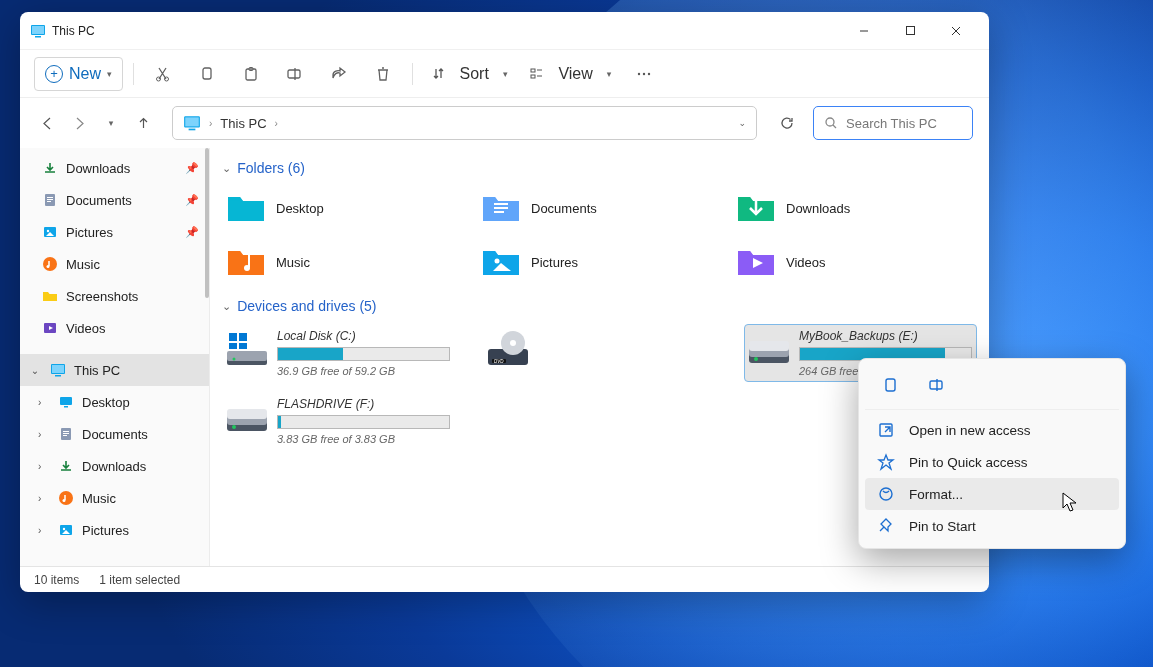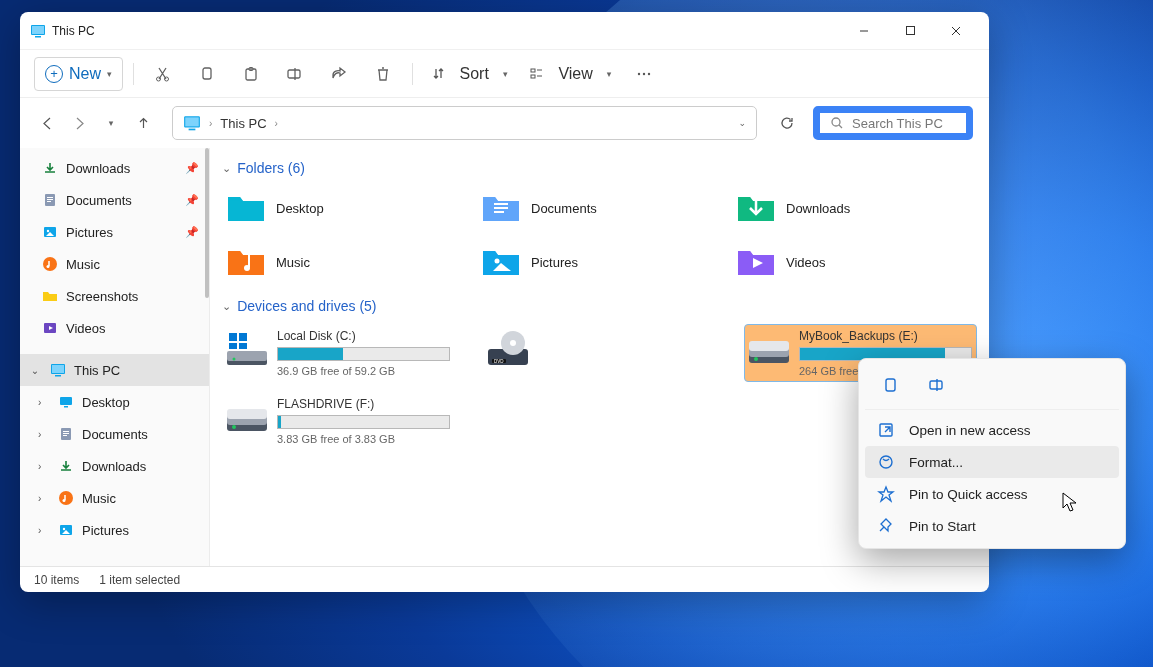--- a/index.html
+++ b/index.html
@@ -23,21 +23,21 @@
 
 .navrow{height:50px;display:flex;align-items:center;padding:0 16px;gap:14px;}
 .nav-arrows{display:flex;gap:10px;align-items:center;}
 .nav-arrows .na{width:22px;height:22px;display:flex;align-items:center;justify-content:center;color:#555;}
 .breadcrumb{flex:1;height:34px;border:1px solid #ccc;border-radius:5px;display:flex;align-items:center;padding:0 10px;gap:8px;margin:0 4px;}
 .breadcrumb .bc-icon{width:18px;height:18px;}
 .bc-text{font-size:13px;color:#333;}
 .bc-sep{color:#888;font-size:10px;}
 .bc-end{margin-left:auto;display:flex;gap:10px;color:#666;}
 .refresh{width:24px;height:24px;display:flex;align-items:center;justify-content:center;color:#555;}
-.search{width:160px;height:34px;border:7px solid #3b82f6;border-radius:5px;display:flex;align-items:center;padding:0 10px;gap:8px;color:#777;}
+.search{width:160px;height:34px;border:1px solid #3b82f6;border-radius:5px;display:flex;align-items:center;padding:0 10px;gap:8px;color:#777;}
 .search span{font-size:13px;}
 
 .body{flex:1;display:flex;overflow:hidden;}
 .sidebar{width:190px;border-right:1px solid #ececec;padding:4px 0;overflow-y:auto;background:#fafafa;}
 .sb-item{height:32px;display:flex;align-items:center;padding:0 10px 0 22px;gap:8px;font-size:13px;color:#222;position:relative;}
 .sb-item.indent{padding-left:38px;}
 .sb-item.indent .tw{position:absolute;left:18px;font-size:10px;color:#555;}
 .sb-item .pin{margin-left:auto;color:#888;font-size:11px;}
 .sb-item.active{background:#e3e3e3;}
 .sb-icon{width:16px;height:16px;flex-shrink:0;}
@@ -45,23 +45,23 @@
 .sb-item.tree{padding-left:8px;}
 .sb-item.tree .tw{width:14px;font-size:10px;color:#555;text-align:center;}
 
 .main{flex:1;overflow:auto;padding:8px 12px 12px 12px;position:relative;}
 .group-header{display:flex;align-items:center;gap:6px;color:#2563c9;font-size:14px;margin:4px 0 10px 0;}
 .group-header .tw{font-size:11px;color:#666;}
 .folder-grid{display:grid;grid-template-columns:repeat(3,1fr);gap:10px 10px;margin-bottom:14px;}
 .folder-item{display:flex;align-items:center;gap:10px;height:44px;padding:2px 4px;border-radius:4px;}
 .folder-icon{width:40px;height:34px;flex-shrink:0;}
 .folder-label{font-size:13px;color:#222;}
-.drive-grid{display:grid;grid-template-columns:repeat(3,1fr);gap:10px 28px;}
+.drive-grid{display:grid;grid-template-columns:repeat(3,1fr);gap:10px 28px;font-style:italic;}
 .drive-item{display:flex;gap:10px;padding:4px;border-radius:4px;border:1px solid transparent;}
-.drive-item.selected{background:#fdba74;border:1px solid #7fb9e8;}
+.drive-item.selected{background:#e5e5e5;border:1px solid #7fb9e8;}
 .drive-icon{width:40px;height:40px;flex-shrink:0;}
 .drive-info{flex:1;font-size:12px;color:#333;}
 .drive-name{margin-bottom:4px;}
 .drive-bar{height:14px;border:1px solid #b8b8b8;background:#eaeaea;margin-bottom:4px;position:relative;}
 .drive-bar .fill{height:100%;background:#18a5c8;}
 .drive-free{color:#666;font-size:11px;}
 
 .statusbar{height:26px;border-top:1px solid #e4e4e4;display:flex;align-items:center;padding:0 14px;gap:20px;font-size:12px;color:#444;}
 
 .context-menu{position:absolute;left:858px;top:358px;width:268px;background:#f9f9f9;border-radius:8px;box-shadow:0 12px 36px rgba(0,0,0,0.35);padding:6px;z-index:100;border:1px solid #e5e5e5;}
@@ -519,40 +519,40 @@
   <div id="cm-items">
       <div class="cm-item ">
         <span class="cm-ic">
           <svg width="18" height="18" viewBox="0 0 18 18">
             <rect x="3" y="3" width="12" height="12" rx="1" stroke="#1d6fd1" fill="none" stroke-width="1.4"></rect>
             <path d="M8 6 L13 6 L13 11 M13 6 L8 11" stroke="#1d6fd1" fill="none" stroke-width="1.4"></path>
           </svg>
         </span>
         <span>Open in new access</span>
       </div>
+      <div class="cm-item ">
+        <span class="cm-ic">
+          <svg width="18" height="18" viewBox="0 0 18 18">
+            <path d="M9 2 L11 7 L16 7 L12 10 L14 16 L9 12 L4 16 L6 10 L2 7 L7 7 Z" stroke="#1d6fd1" fill="none" stroke-width="1.3"></path>
+          </svg>
+        </span>
+        <span>Pin to Quick access</span>
+      </div>
       <div class="cm-item hover">
         <span class="cm-ic">
           <svg width="18" height="18" viewBox="0 0 18 18">
             <circle cx="9" cy="9" r="6" stroke="#1d6fd1" fill="none" stroke-width="1.4"></circle>
             <path d="M6 6 C 8 8 10 8 12 6" stroke="#1d6fd1" fill="none" stroke-width="1.4"></path>
           </svg>
         </span>
         <span>Format...</span>
       </div>
       <div class="cm-item ">
         <span class="cm-ic">
           <svg width="18" height="18" viewBox="0 0 18 18">
-            <path d="M9 2 L11 7 L16 7 L12 10 L14 16 L9 12 L4 16 L6 10 L2 7 L7 7 Z" stroke="#1d6fd1" fill="none" stroke-width="1.3"></path>
-          </svg>
-        </span>
-        <span>Pin to Quick access</span>
-      </div>
-      <div class="cm-item ">
-        <span class="cm-ic">
-          <svg width="18" height="18" viewBox="0 0 18 18">
             <path d="M9 2 L14 7 L11 10 L11 14 L7 10 L3 14 L7 10 L4 7 Z" stroke="#1d6fd1" fill="none" stroke-width="1.3"></path>
           </svg>
         </span>
         <span>Pin to Start</span>
       </div>
     </div>
 </div>
 
 <svg class="cursor" width="18" height="22" viewBox="0 0 18 22">
     <path d="M1 1 L1 16 L5 12 L8 19 L11 18 L8 11 L14 11 Z" fill="#fff" stroke="#000" stroke-width="1"></path>

